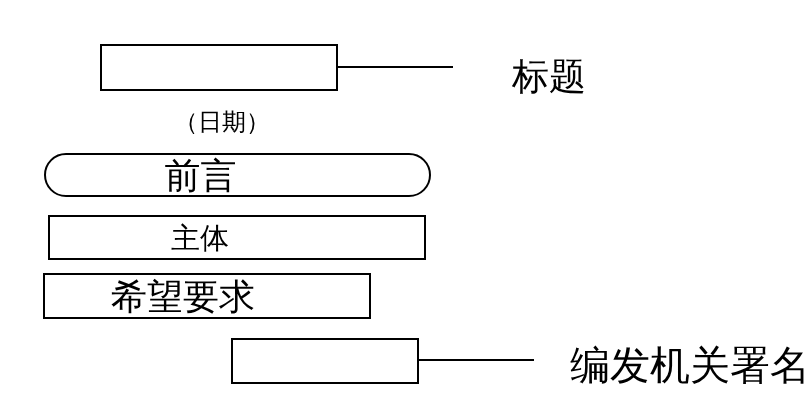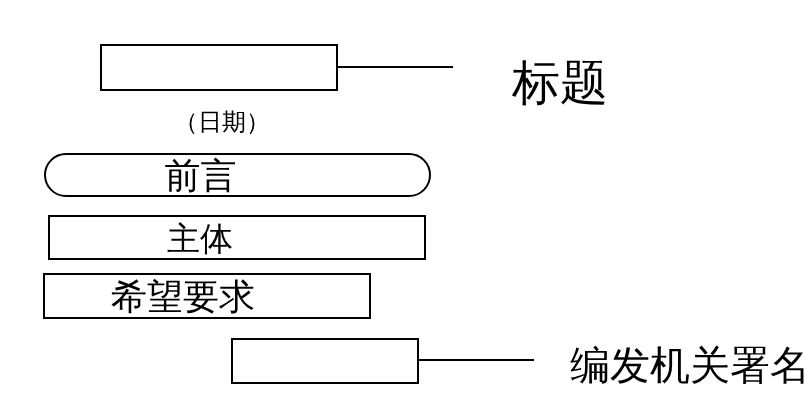--- a/index.html
+++ b/index.html
@@ -51,25 +51,25 @@
 
   
   #box-title        { left: 100px; top: 44px;  width: 238px; height: 47px; }
   #box-preface      { left: 44px;  top: 153px; width: 387px; height: 44px; border-radius: 22px; }
   #box-body         { left: 48px;  top: 215px; width: 378px; height: 45px; }
   #box-request      { left: 43px;  top: 273px; width: 328px; height: 46px; }
   #box-signature    { left: 231px; top: 338px; width: 188px; height: 46px; }
 
   
   #label-preface  { font-size: 36px; transform: translate(-37px, 1px); }
-  #label-body     { font-size: 33px; transform: translate(-37px, 1px); }
+  #label-body     { font-size: 29px; transform: translate(-37px, 1px); }
   #label-request  { font-size: 36px; transform: translate(-24px, 1px); }
 
   
-  #label-title-callout { left: 512px; top: 58px;  font-size: 48px; }
+  #label-title-callout { left: 512px; top: 58px;  font-size: 37px; }
   #label-date          { left: 174px; top: 110px; font-size: 24px; }
   #label-signature-callout { left: 570px; top: 345px; font-size: 40px; }
 
   
   #leader-title     { left: 310px; top: 66px;  width: 143px; }
   #leader-signature { left: 389px; top: 359px; width: 145px; }
 </style>
 </head>
 <body>
 

